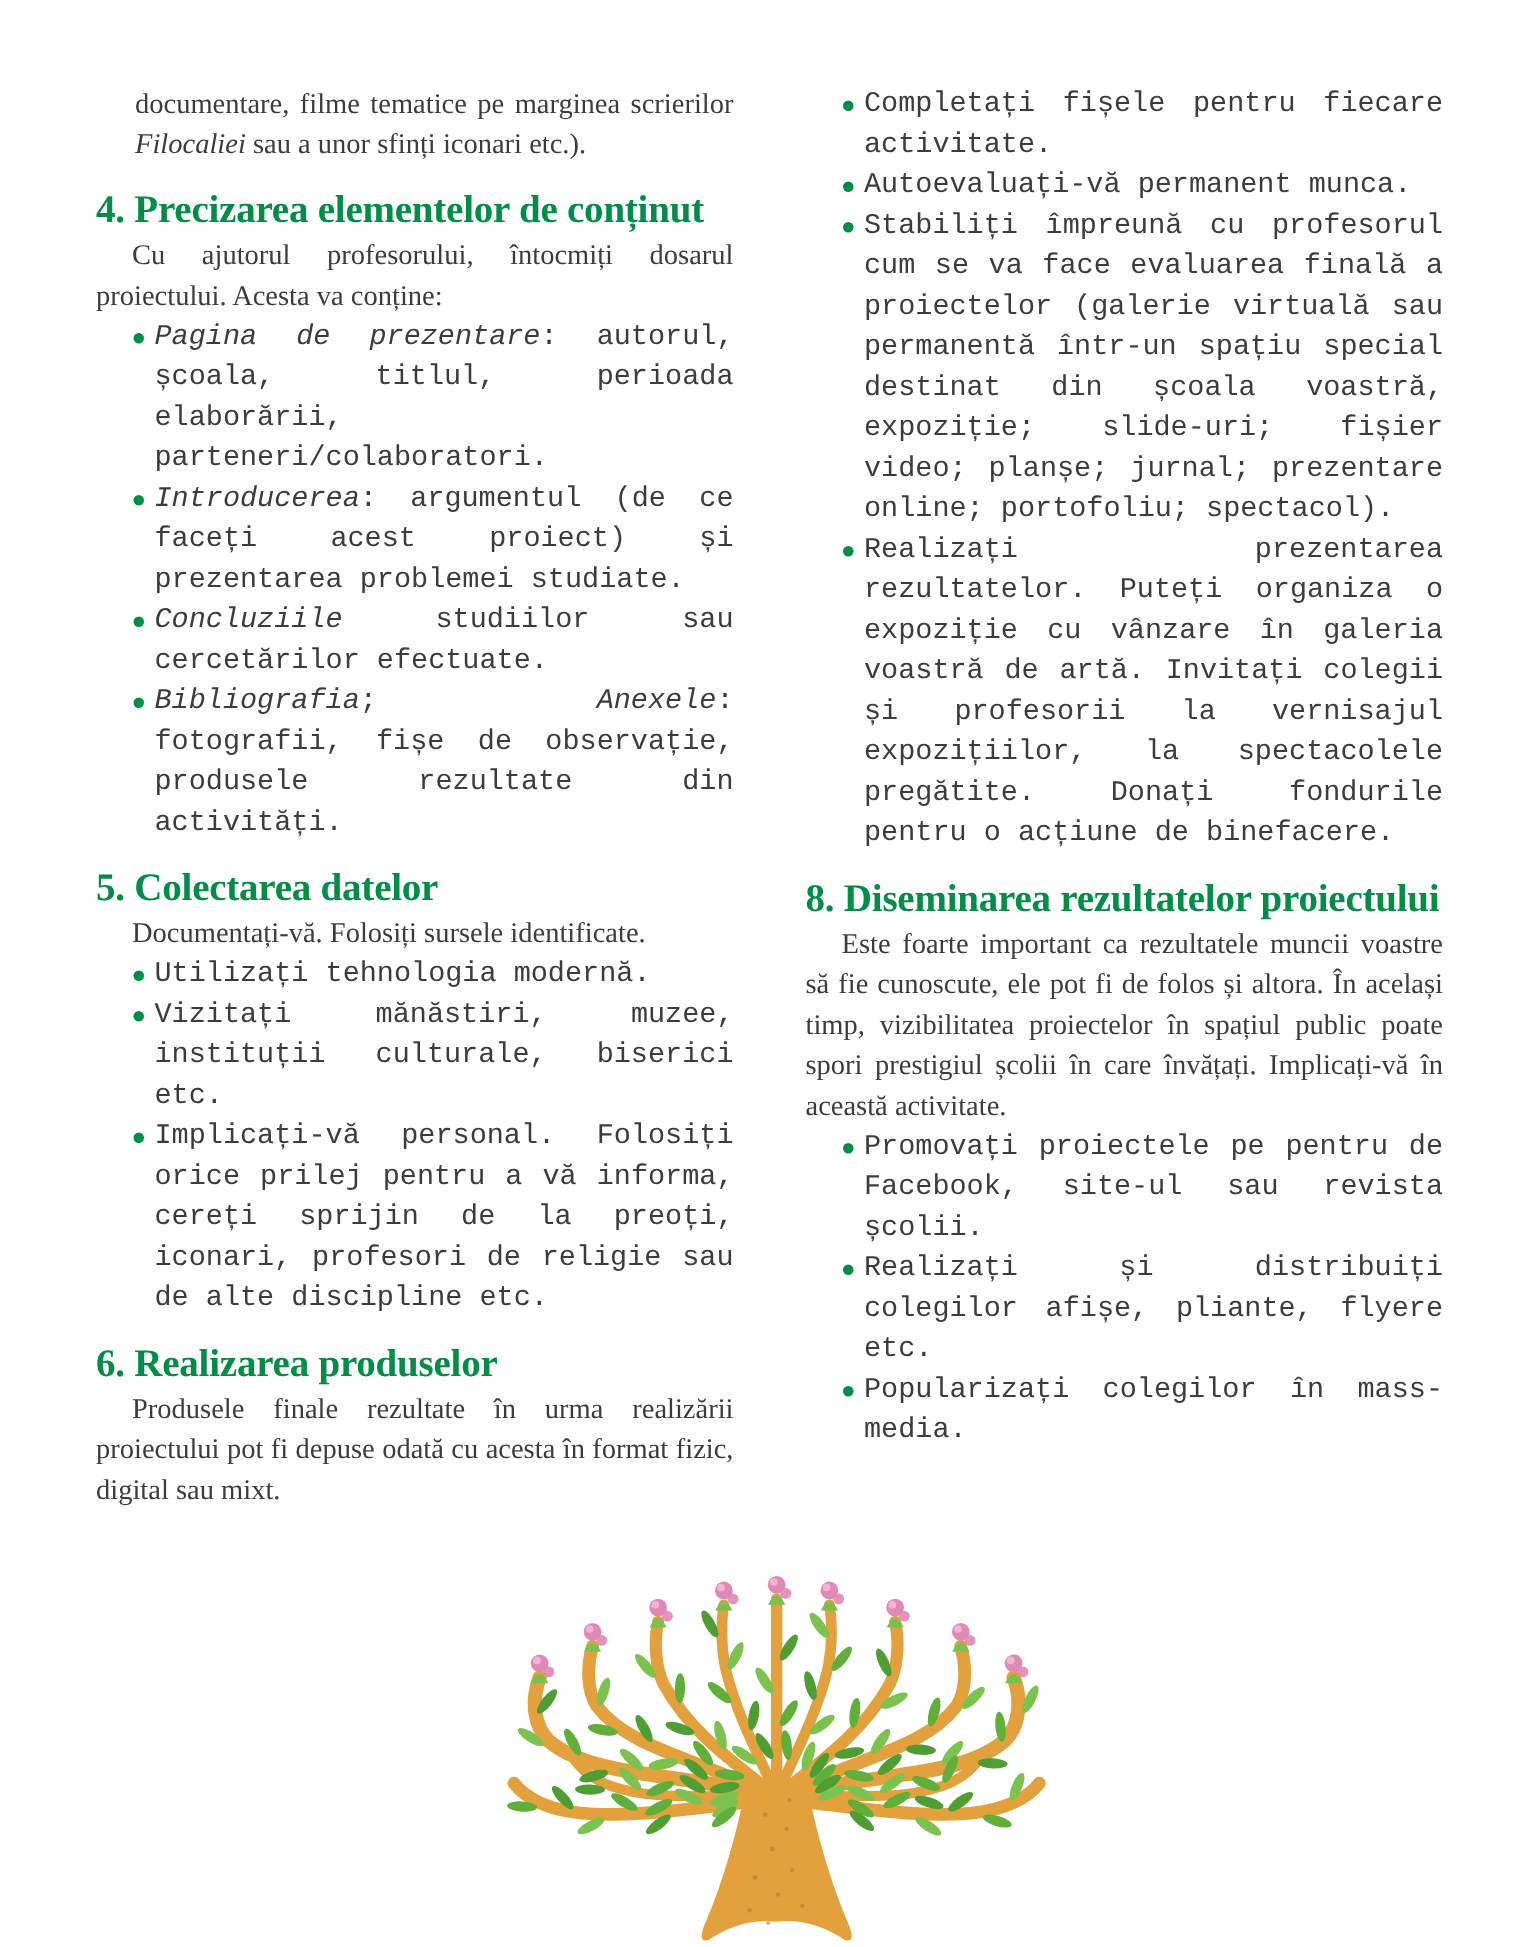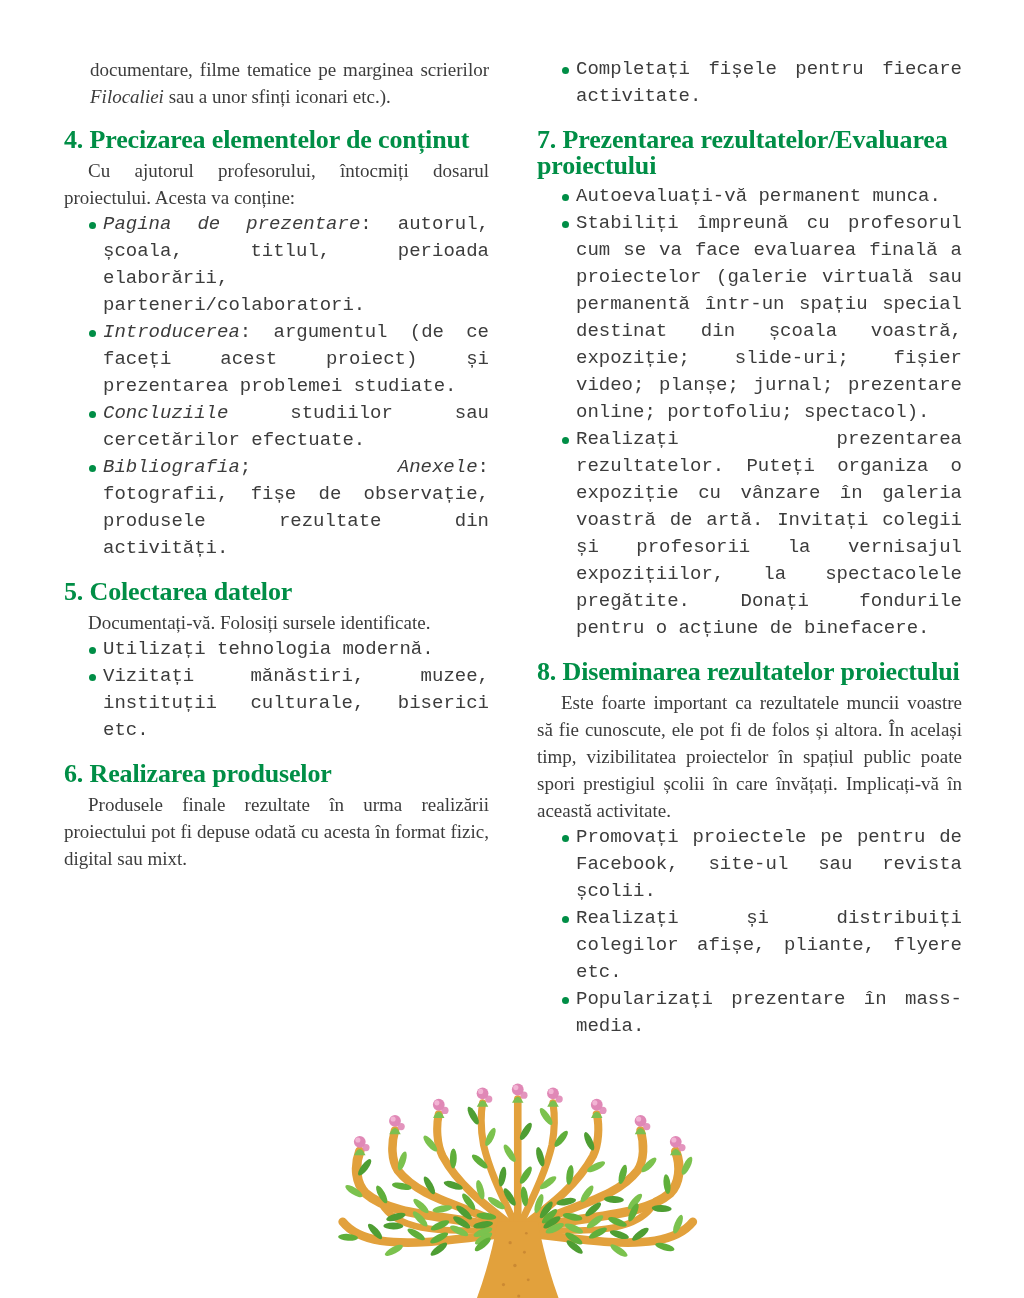--- a/index.html
+++ b/index.html
@@ -51,40 +51,40 @@
           <li><i>Pagina de prezentare</i>: autorul, școala, titlul, perioada elaborării, parteneri/colaboratori.</li>
           <li><i>Introducerea</i>: argumentul (de ce faceți acest proiect) și prezentarea problemei studiate.</li>
           <li><i>Concluziile</i> studiilor sau cercetărilor efectuate.</li>
           <li><i>Bibliografia</i>; <i>Anexele</i>: fotografii, fișe de observație, produsele rezultate din activități.</li>
         </ul>
         <h3 class="heading">5. Colectarea datelor</h3>
         <p class="para indent">Documentați-vă. Folosiți sursele identificate.</p>
         <ul class="bullets">
           <li>Utilizați tehnologia modernă.</li>
           <li>Vizitați mănăstiri, muzee, instituții culturale, biserici etc.</li>
+          <li>Implicați-vă personal. Folosiți orice prilej pentru a vă informa, cereți sprijin de la preoți, iconari, profesori de religie sau de alte discipline etc.</li>
         </ul>
         <h3 class="heading">6. Realizarea produselor</h3>
         <p class="para indent">Produsele finale rezultate în urma realizării proiectului pot fi depuse odată cu acesta în format fizic, digital sau mixt.</p>
       </div>
     <div class="col">
         <ul class="bullets">
           <li>Completați fișele pentru fiecare activitate.</li>
         </ul>
-        <h3 class="heading">7. Prezentarea rezultatelor/Evaluarea proiectului</h3>
         <ul class="bullets">
           <li>Autoevaluați-vă permanent munca.</li>
           <li>Stabiliți împreună cu profesorul cum se va face evaluarea finală a proiectelor (galerie virtuală sau permanentă într-un spațiu special destinat din școala voastră, expoziție; slide-uri; fișier video; planșe; jurnal; prezentare online; portofoliu; spectacol).</li>
           <li>Realizați prezentarea rezultatelor. Puteți organiza o expoziție cu vânzare în galeria voastră de artă. Invitați colegii și profesorii la vernisajul expozițiilor, la spectacolele pregătite. Donați fondurile pentru o acțiune de binefacere.</li>
         </ul>
         <h3 class="heading">8. Diseminarea rezultatelor proiectului</h3>
         <p class="para indent">Este foarte important ca rezultatele muncii voastre să fie cunoscute, ele pot fi de folos și altora. În același timp, vizibilitatea proiectelor în spațiul public poate spori prestigiul școlii în care învățați. Implicați-vă în această activitate.</p>
         <ul class="bullets">
           <li>Promovați proiectele pe pentru de Facebook, site-ul sau revista școlii.</li>
           <li>Realizați și distribuiți colegilor afișe, pliante, flyere etc.</li>
-          <li>Popularizați prezentare în mass-media.</li>
+          <li>Popularizați colegilor în mass-media.</li>
         </ul>
       </div>
   </div>
 
   <div class="tree-wrap">
     <svg id="tree-svg" width="424" height="276" viewBox="0 0 430 290" xmlns="http://www.w3.org/2000/svg">
 
       <g id="branches">
         <path class="branch" stroke-width="10" d="M214,180 C160,162 92,168 60,140 C50,130 48,112 54,96"></path>
         <path class="branch" stroke-width="9" d="M214,178 C165,152 118,147 94,116 C87,105 87,88 91,74"></path>

